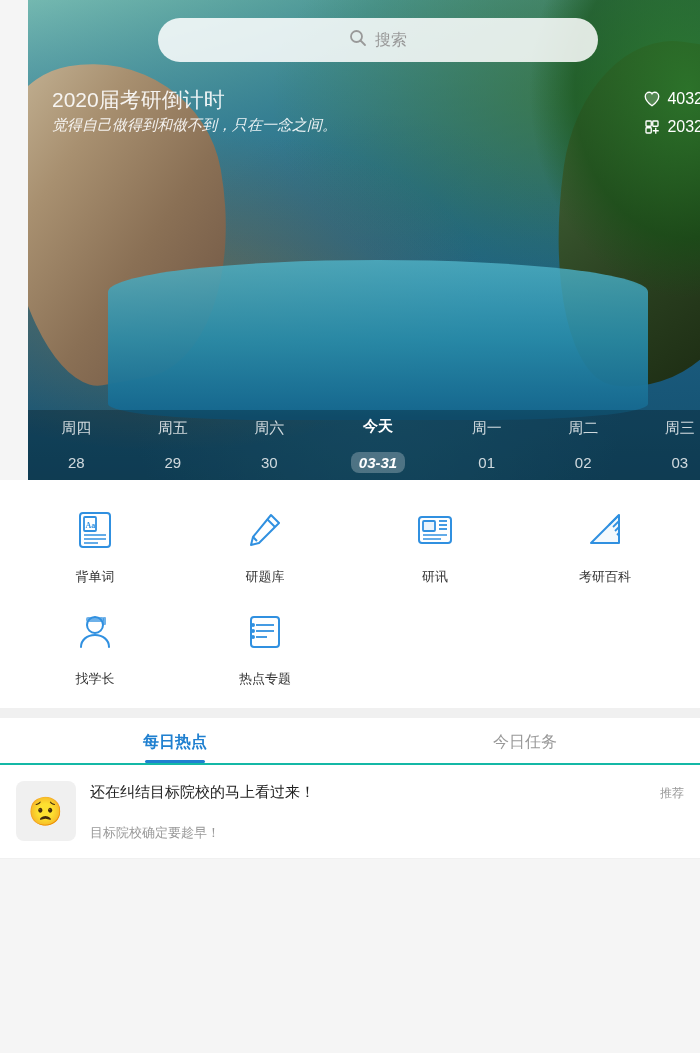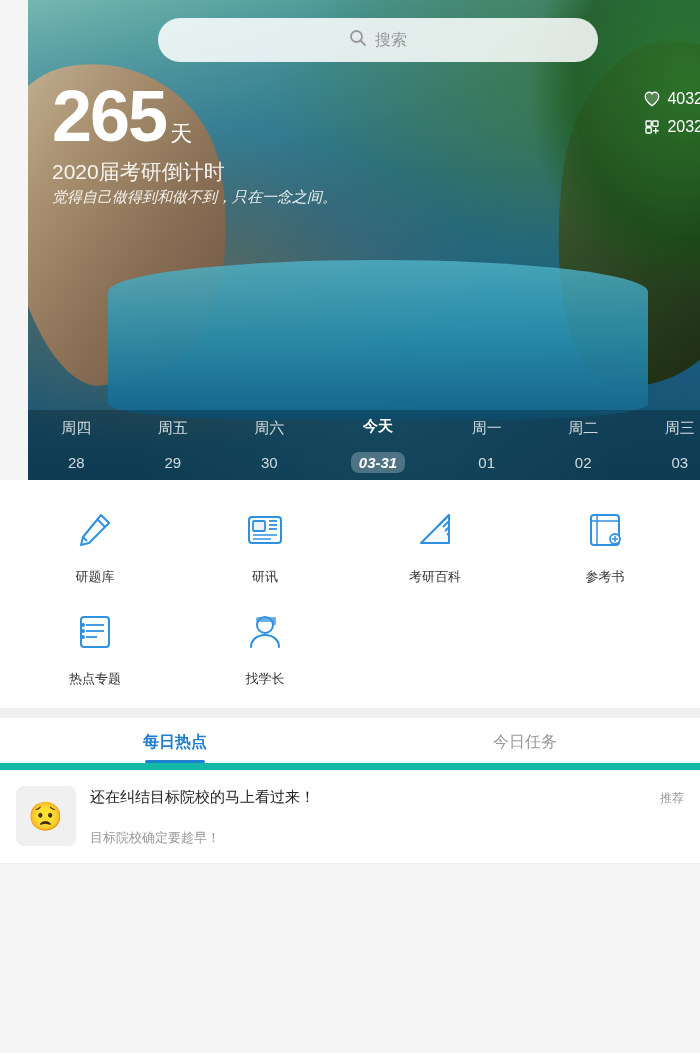--- a/index.html
+++ b/index.html
@@ -240,21 +240,21 @@
       background: #f0f0f0;
     }
 
     
     .tabs-section {
       background: white;
     }
 
     .tabs-header {
       display: flex;
-      border-bottom: 7px solid #14b8a6;
+      border-bottom: 2px solid #14b8a6;
     }
 
     .tab-item {
       flex: 1;
       display: flex;
       flex-direction: column;
       align-items: center;
       padding: 14px 0 10px;
       cursor: pointer;
       position: relative;
@@ -338,24 +338,20 @@
     <span class="search-icon-svg">
       <svg width="18" height="18" viewBox="0 0 18 18" fill="none">
         <circle cx="7.5" cy="7.5" r="5.5" stroke="#999" stroke-width="1.8"></circle>
         <line x1="11.5" y1="11.5" x2="16" y2="16" stroke="#999" stroke-width="1.8" stroke-linecap="round"></line>
       </svg>
     </span>
     <span class="search-placeholder">搜索</span>
   </div>
 
   <div class="hero-stats">
-    <div style="display:flex;align-items:baseline;color:white;">
-      <span class="days-count">265</span>
-      <span class="days-unit">天</span>
-    </div>
     <div class="exam-title">2020届考研倒计时</div>
     <div class="exam-subtitle">觉得自己做得到和做不到，只在一念之间。</div>
   </div>
 
   <div class="hero-right-stats">
     <div class="stat-item">
       <svg width="18" height="18" viewBox="0 0 24 24" fill="none">
         <path d="M12 21C12 21 3 14 3 8.5C3 5.5 5.5 3 8.5 3C10 3 11.5 4 12 5C12.5 4 14 3 15.5 3C18.5 3 21 5.5 21 8.5C21 14 12 21 12 21Z" stroke="white" stroke-width="1.8" fill="rgba(255,255,255,0.2)"></path>
       </svg>
       <span>4032</span>
@@ -399,20 +395,33 @@
     <div class="cal-day">
       <span class="cal-week">周三</span>
       <span class="cal-num">03</span>
     </div>
   </div>
 </div>
 
 <div class="menu-section">
   <div class="menu-grid">
 
+    <div class="menu-item">
+      <div class="menu-icon">
+        <svg viewBox="0 0 44 44" fill="none" xmlns="http://www.w3.org/2000/svg">
+          <rect x="7" y="6" width="30" height="34" rx="3" stroke="#3090e0" stroke-width="2"></rect>
+          <rect x="11" y="10" width="12" height="14" rx="1" stroke="#3090e0" stroke-width="1.8"></rect>
+          <text x="12.5" y="21" font-size="8" fill="#3090e0" font-family="serif" font-weight="bold">Aa</text>
+          <line x1="11" y1="28" x2="33" y2="28" stroke="#3090e0" stroke-width="1.5"></line>
+          <line x1="11" y1="32" x2="33" y2="32" stroke="#3090e0" stroke-width="1.5"></line>
+          <line x1="11" y1="36" x2="25" y2="36" stroke="#3090e0" stroke-width="1.5"></line>
+        </svg>
+      </div>
+      <span class="menu-label">背单词</span>
+    </div>
 
     <div class="menu-item">
       <div class="menu-icon">
         <svg viewBox="0 0 44 44" fill="none" xmlns="http://www.w3.org/2000/svg">
           <path d="M28 8L36 16L16 36L8 38L10 30L28 8Z" stroke="#3090e0" stroke-width="2" stroke-linejoin="round"></path>
           <path d="M24 12L32 20" stroke="#3090e0" stroke-width="2"></path>
           <path d="M10 30L14 34" stroke="#3090e0" stroke-width="2"></path>
         </svg>
       </div>
       <span class="menu-label">研题库</span>
@@ -439,62 +448,49 @@
           <polygon points="8,36 36,8 36,36" stroke="#3090e0" stroke-width="2" fill="rgba(48,144,224,0.05)" stroke-linejoin="round"></polygon>
           <line x1="36" y1="14" x2="30" y2="20" stroke="#3090e0" stroke-width="1.8"></line>
           <line x1="36" y1="20" x2="32" y2="24" stroke="#3090e0" stroke-width="1.8"></line>
           <line x1="36" y1="26" x2="34" y2="28" stroke="#3090e0" stroke-width="1.8"></line>
           <line x1="36" y1="8" x2="26" y2="18" stroke="#3090e0" stroke-width="1.8"></line>
         </svg>
       </div>
       <span class="menu-label">考研百科</span>
     </div>
 
+
+
     <div class="menu-item">
       <div class="menu-icon">
         <svg viewBox="0 0 44 44" fill="none" xmlns="http://www.w3.org/2000/svg">
-          <rect x="8" y="8" width="28" height="30" rx="3" stroke="#3090e0" stroke-width="2"></rect>
-          <line x1="8" y1="14" x2="36" y2="14" stroke="#3090e0" stroke-width="1.5"></line>
-          <line x1="14" y1="8" x2="14" y2="38" stroke="#3090e0" stroke-width="1.5"></line>
-          <circle cx="32" cy="32" r="5" fill="white" stroke="#3090e0" stroke-width="1.8"></circle>
-          <line x1="32" y1="29" x2="32" y2="35" stroke="#3090e0" stroke-width="1.5"></line>
-          <line x1="29" y1="32" x2="35" y2="32" stroke="#3090e0" stroke-width="1.5"></line>
+          <circle cx="22" cy="16" r="8" stroke="#3090e0" stroke-width="2"></circle>
+          <path d="M8 38C8 31 14 26 22 26C30 26 36 31 36 38" stroke="#3090e0" stroke-width="2" stroke-linecap="round"></path>
+          <rect x="13" y="8" width="18" height="5" rx="2" fill="#3090e0" opacity="0.7"></rect>
+          <rect x="30" y="8" width="3" height="8" rx="1" fill="#3090e0" opacity="0.7"></rect>
         </svg>
       </div>
-      <span class="menu-label">参考书</span>
-    </div>
-
+      <span class="menu-label">找学长</span>
+    </div>
 
     <div class="menu-item">
       <div class="menu-icon">
         <svg viewBox="0 0 44 44" fill="none" xmlns="http://www.w3.org/2000/svg">
           <rect x="8" y="8" width="28" height="30" rx="3" stroke="#3090e0" stroke-width="2"></rect>
           <line x1="13" y1="16" x2="31" y2="16" stroke="#3090e0" stroke-width="1.8"></line>
           <line x1="13" y1="22" x2="31" y2="22" stroke="#3090e0" stroke-width="1.8"></line>
           <line x1="13" y1="28" x2="24" y2="28" stroke="#3090e0" stroke-width="1.8"></line>
           <circle cx="10" cy="16" r="2" fill="#3090e0"></circle>
           <circle cx="10" cy="22" r="2" fill="#3090e0"></circle>
           <circle cx="10" cy="28" r="2" fill="#3090e0"></circle>
         </svg>
       </div>
       <span class="menu-label">热点专题</span>
     </div>
 
-    <div class="menu-item">
-      <div class="menu-icon">
-        <svg viewBox="0 0 44 44" fill="none" xmlns="http://www.w3.org/2000/svg">
-          <circle cx="22" cy="16" r="8" stroke="#3090e0" stroke-width="2"></circle>
-          <path d="M8 38C8 31 14 26 22 26C30 26 36 31 36 38" stroke="#3090e0" stroke-width="2" stroke-linecap="round"></path>
-          <rect x="13" y="8" width="18" height="5" rx="2" fill="#3090e0" opacity="0.7"></rect>
-          <rect x="30" y="8" width="3" height="8" rx="1" fill="#3090e0" opacity="0.7"></rect>
-        </svg>
-      </div>
-      <span class="menu-label">找学长</span>
-    </div>
-
   </div>
 </div>
 
 <div class="section-divider"></div>
 
 <div class="tabs-section">
   <div class="tabs-header">
     <div class="tab-item active">
       <span class="tab-label">每日热点</span>
       <div class="tab-underline"></div>

